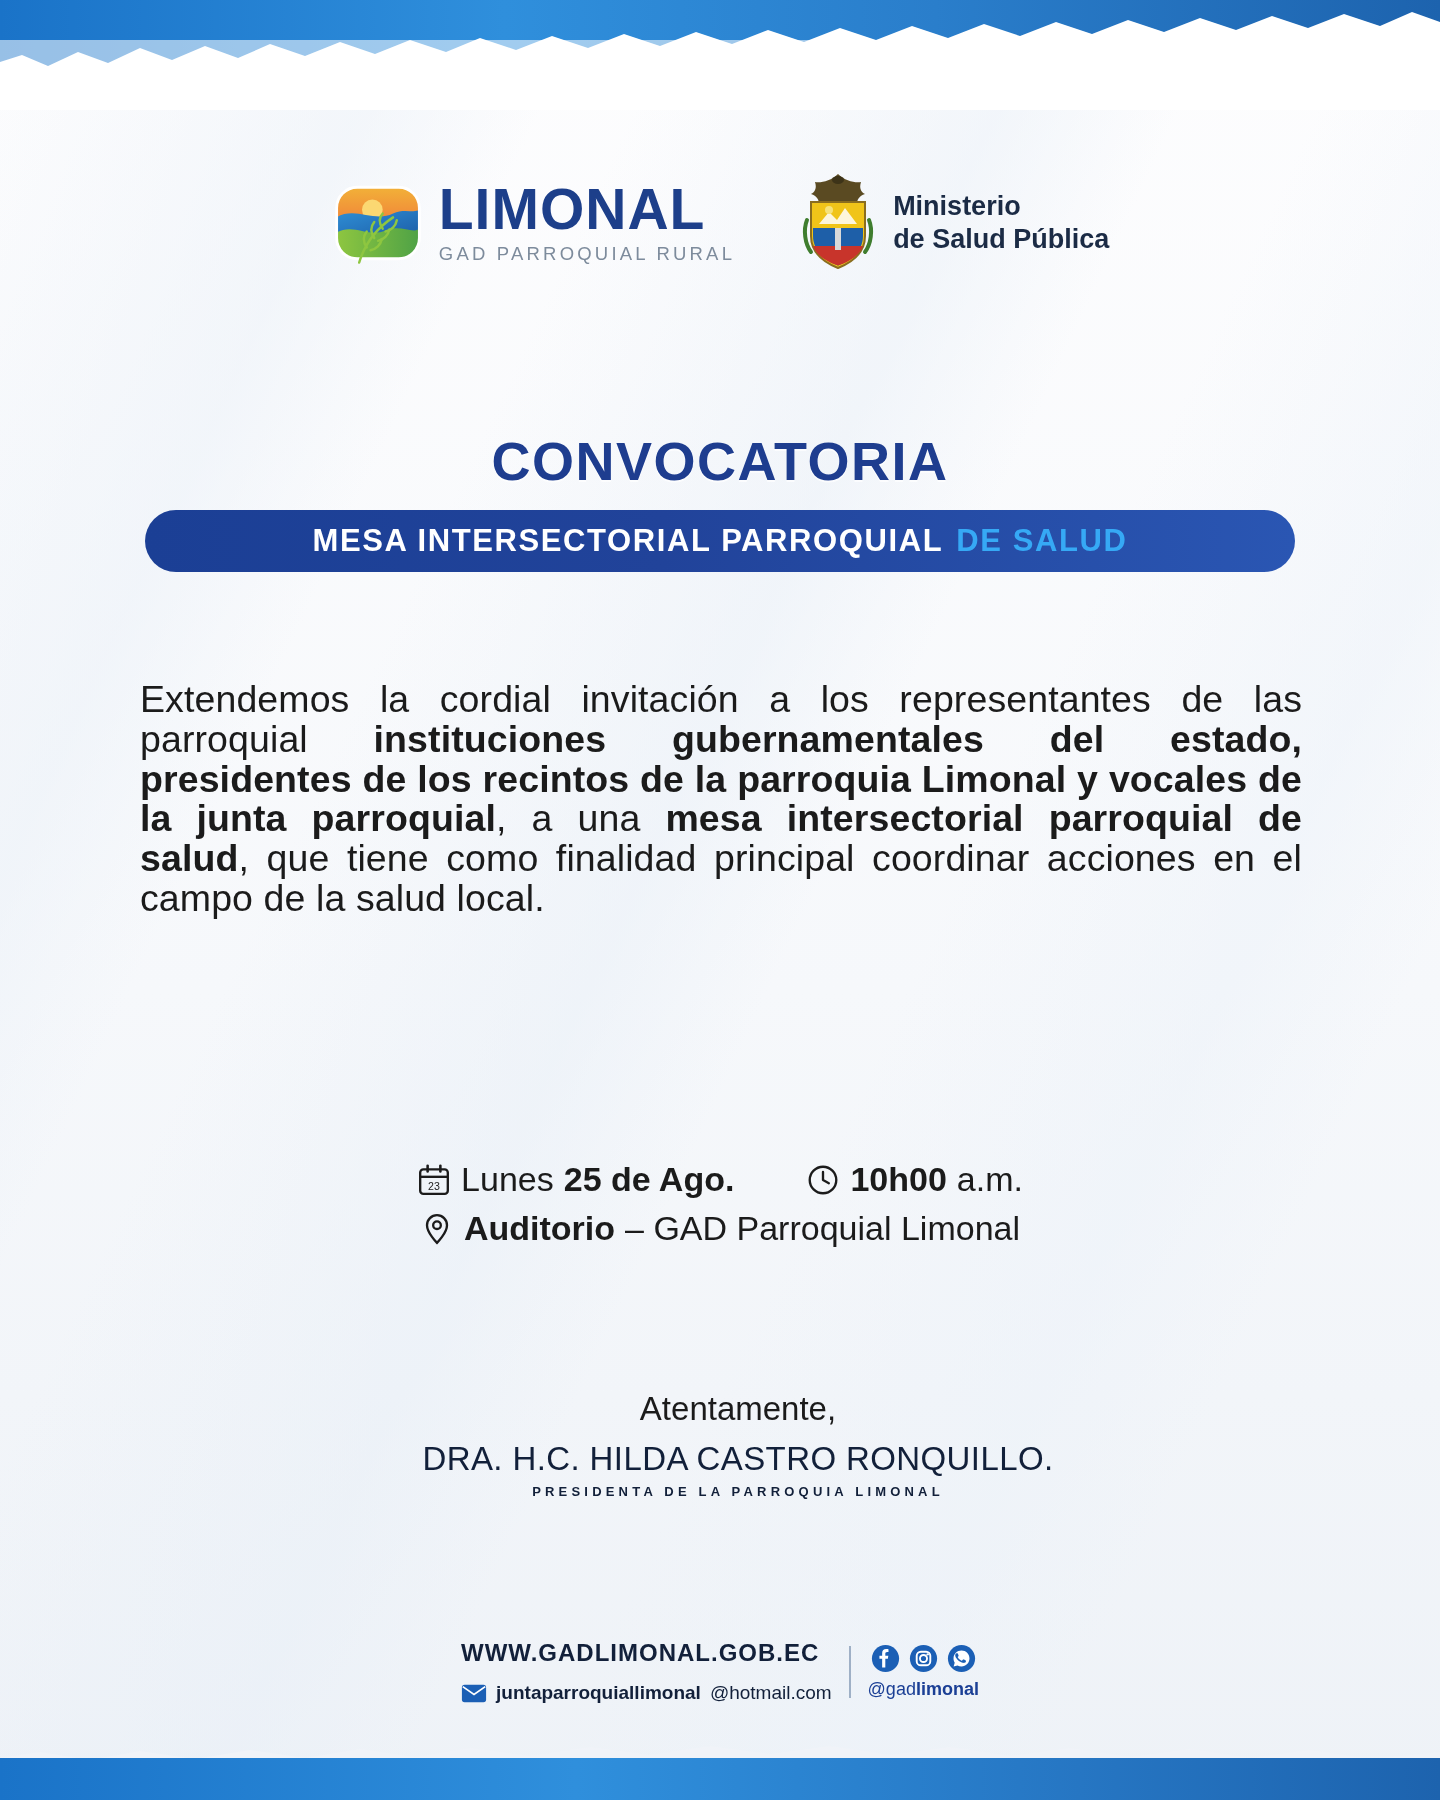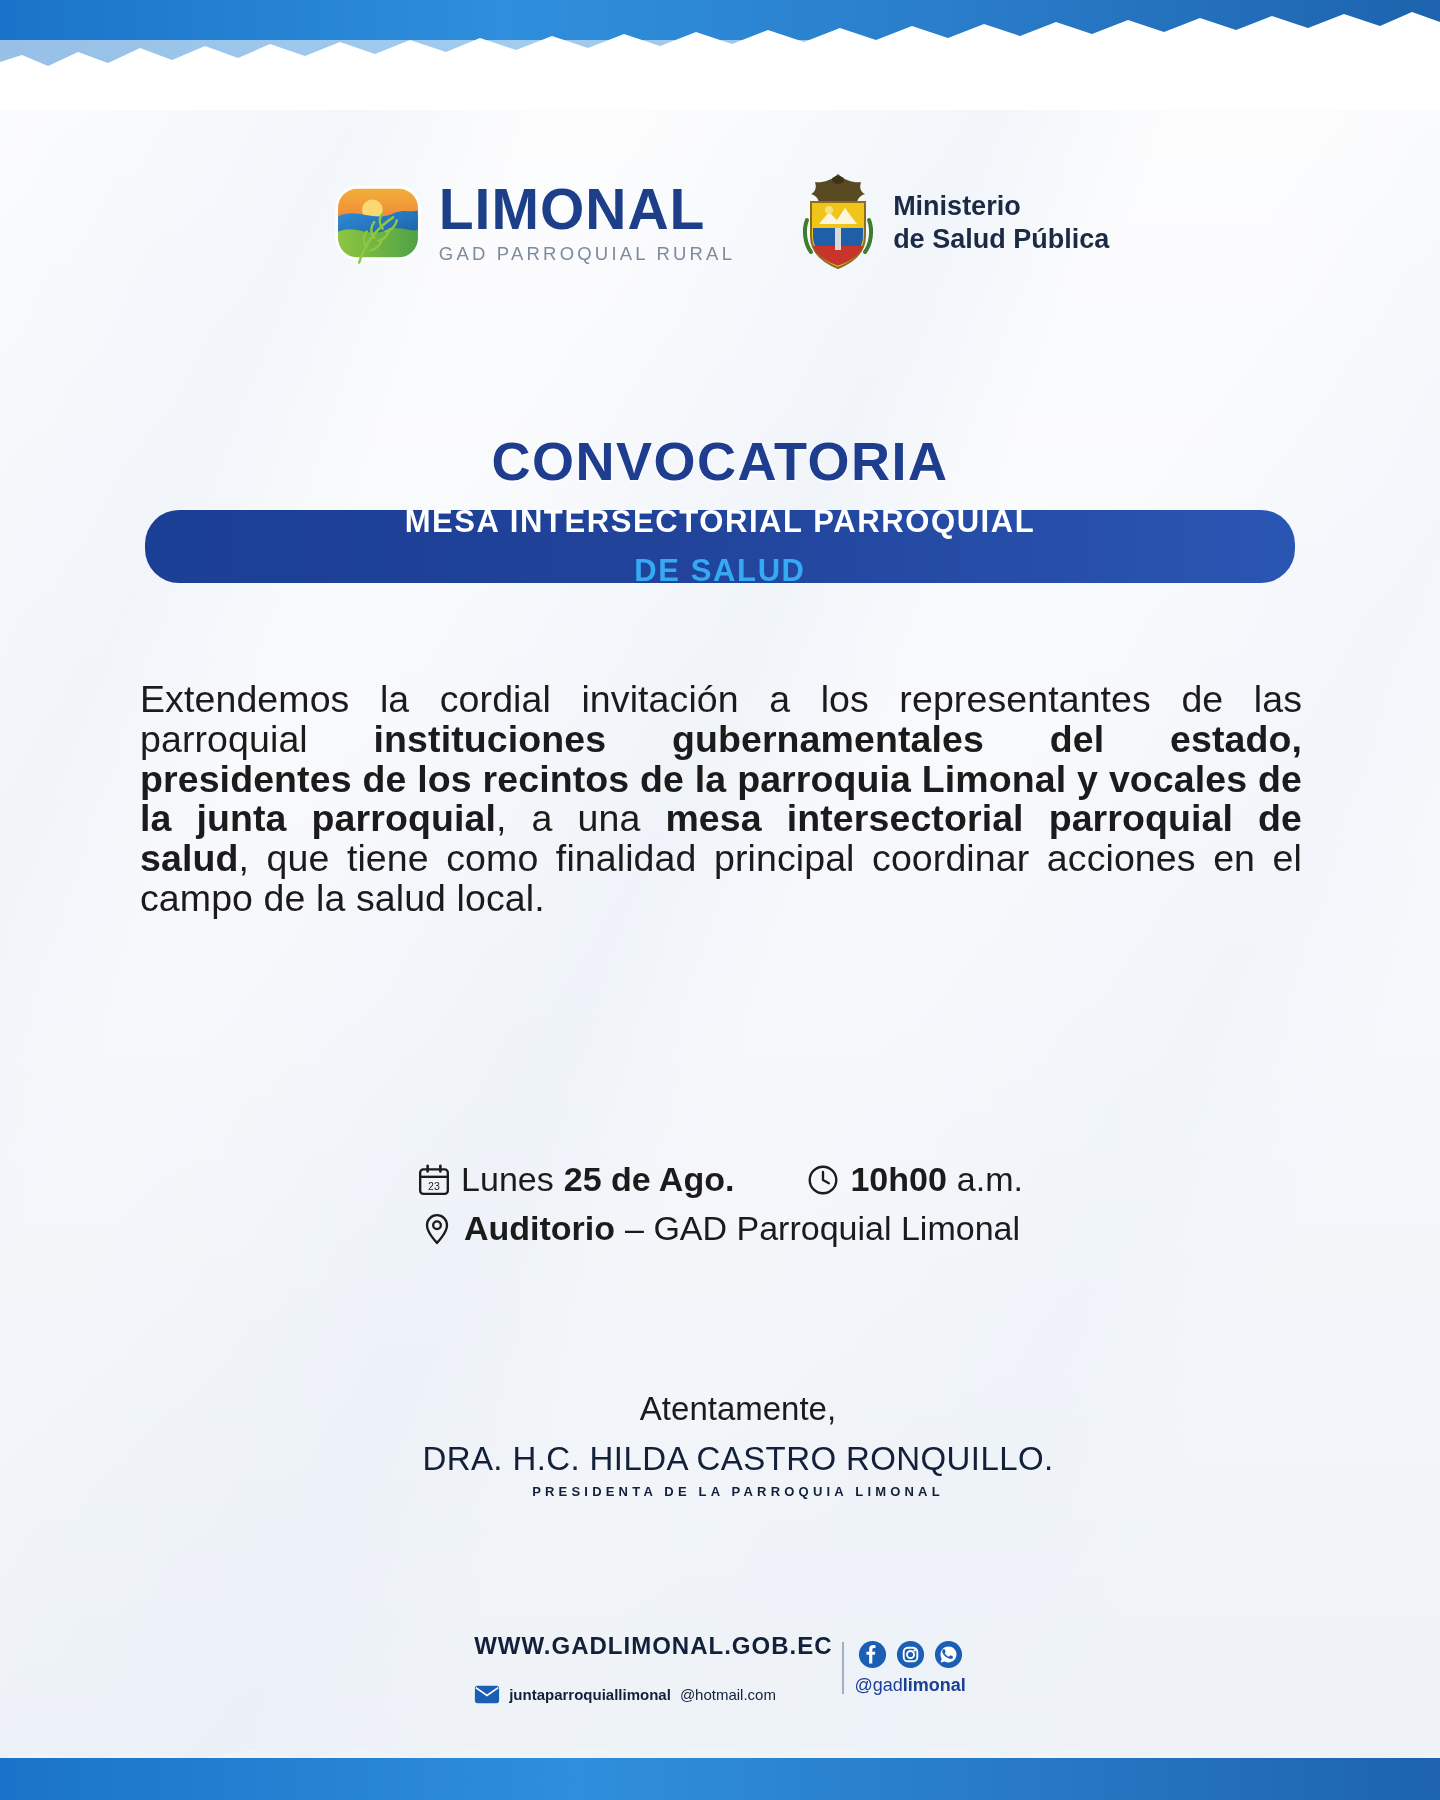--- a/index.html
+++ b/index.html
@@ -94,28 +94,27 @@
   .conv-title {
     font-size: 54px;
     font-weight: bold;
     letter-spacing: 1.5px;
     color: #1e3d8f;
     text-shadow: 0 2px 0 rgba(255,255,255,0.7);
   }
   .subtitle-bar {
     margin: 18px auto 0;
     width: 1150px;
-    height: 73px;
+    height: 62px;
     border-radius: 34px;
     background: linear-gradient(90deg, #1b3f95 0%, #21439a 45%, #2a56b3 100%);
     display: flex;
     align-items: center;
     justify-content: center;
     gap: 13px;
-    flex-direction: column;
   }
   .subtitle-main {
     font-size: 31px;
     font-weight: bold;
     letter-spacing: 1.6px;
     color: #ffffff;
   }
   .subtitle-accent {
     font-size: 31px;
     font-weight: bold;
@@ -184,35 +183,35 @@
   }
 
   
   .footer {
     position: absolute;
     bottom: 96px;
     left: 0; right: 0;
     display: flex;
     justify-content: center;
     align-items: center;
-    gap: 10px;
+    gap: 17px;
   }
   .footer-left { text-align: left; }
   .footer-web {
     font-size: 24px;
     font-weight: bold;
     letter-spacing: 1px;
     color: #12203a;
   }
   .footer-mail {
-    margin-top: 25px;
+    margin-top: 15px;
     display: flex;
     align-items: center;
     gap: 9px;
-    font-size: 15px;
+    font-size: 19px;
     color: #12203a;
   }
   .footer-mail .m-bold { font-weight: bold; }
   .footer-divider {
     width: 2px;
     height: 52px;
     background: #9fb0c6;
   }
   .footer-right { text-align: center; }
   .social-icons { display: flex; gap: 9px; justify-content: center; }

